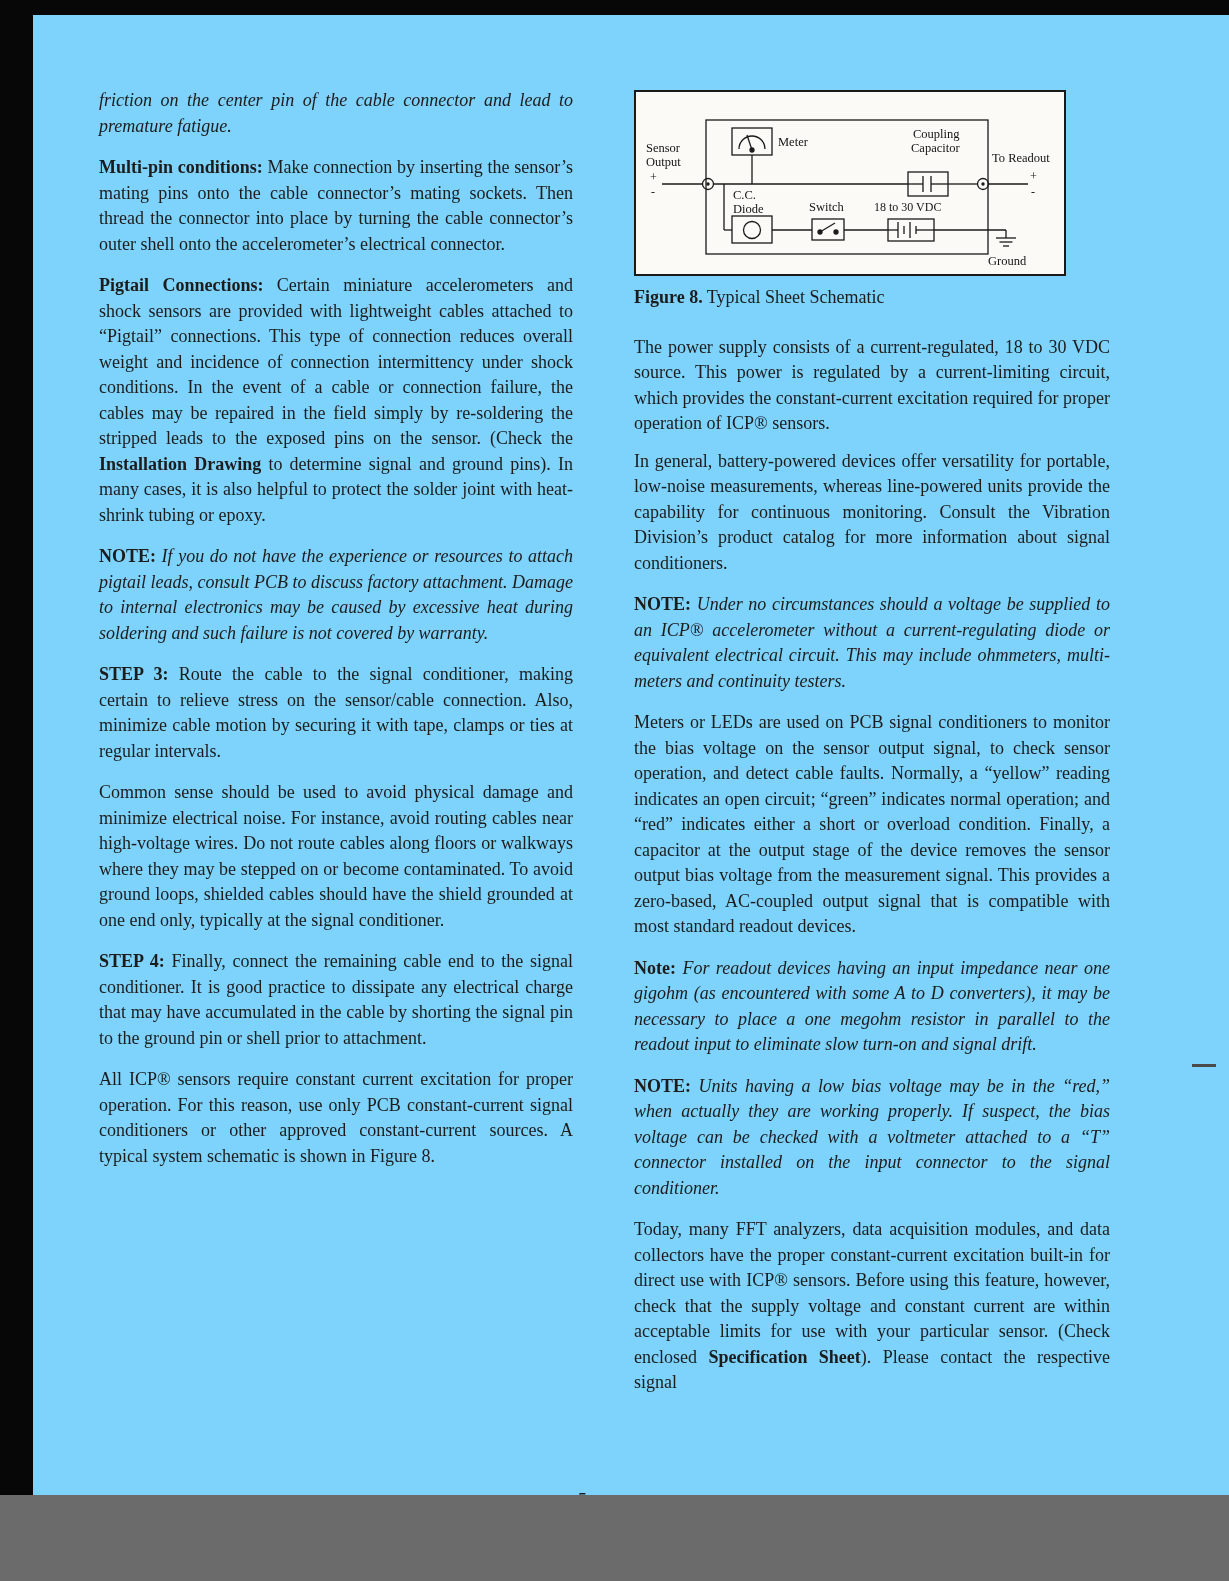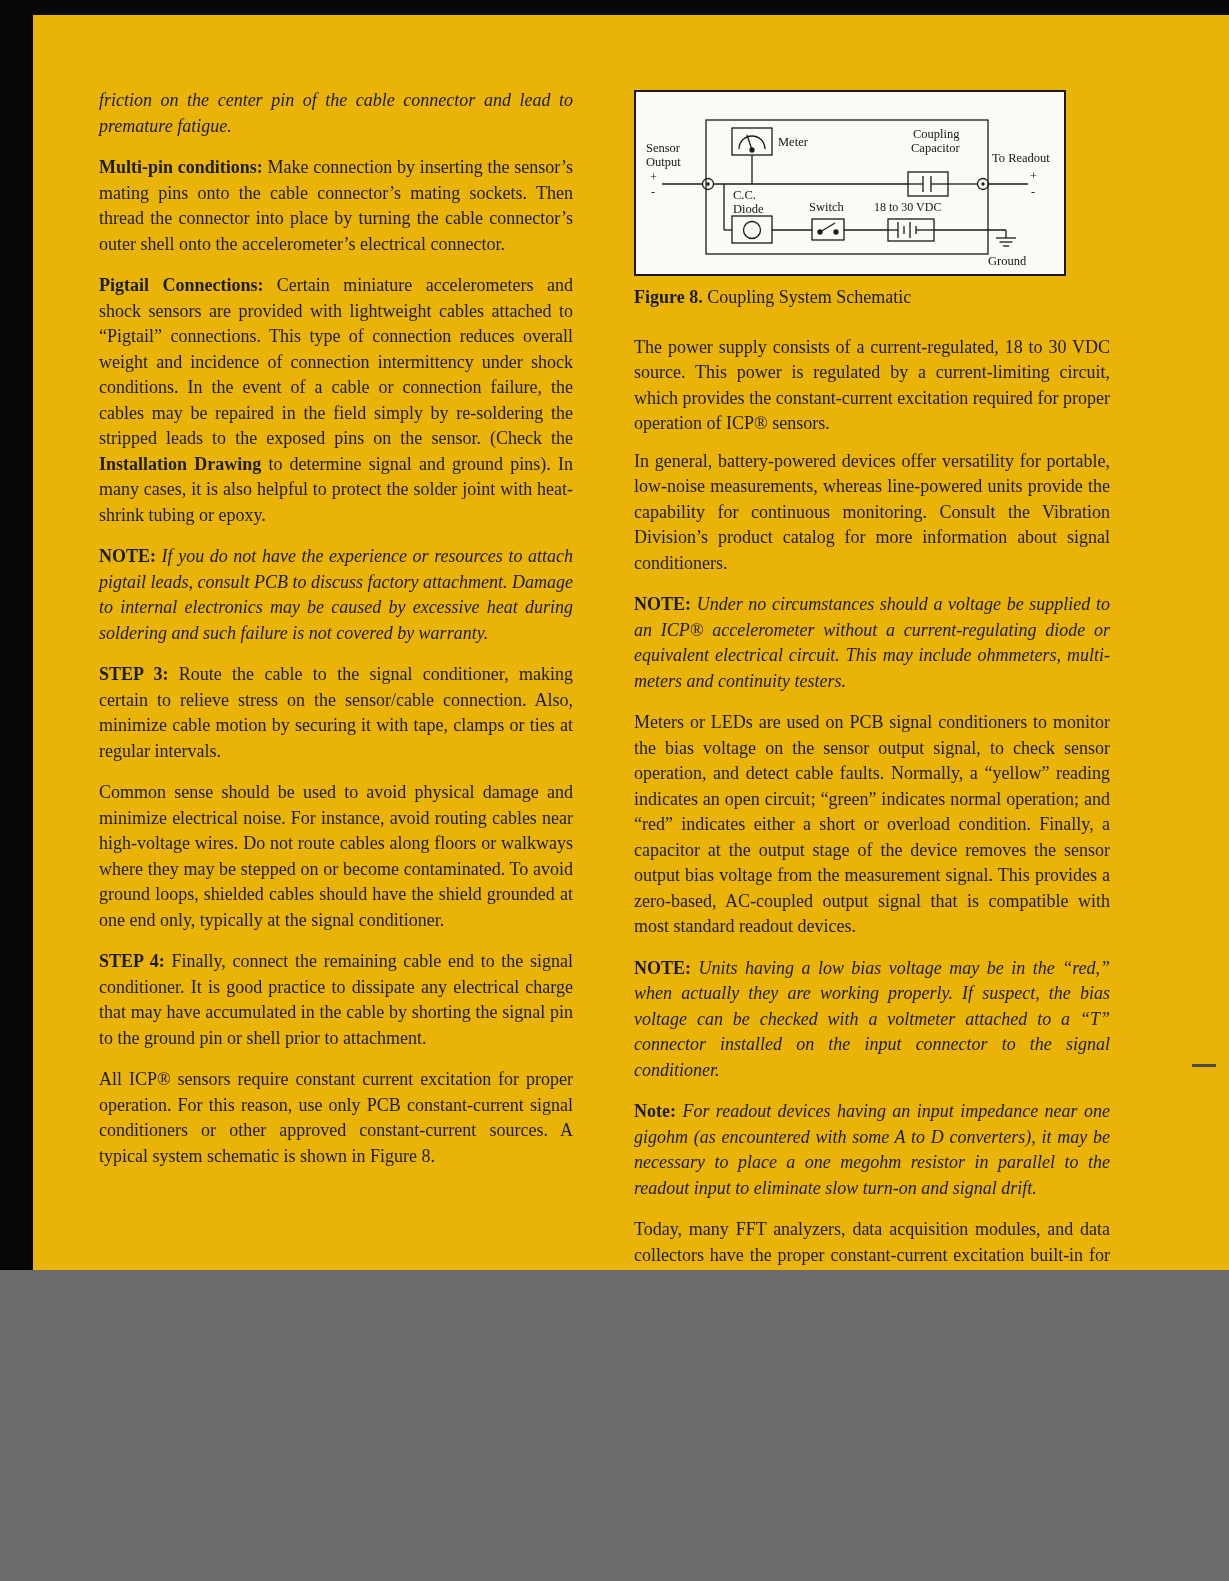--- a/index.html
+++ b/index.html
@@ -1,19 +1,19 @@
 <!DOCTYPE html>
 <html><head>
 <meta charset="utf-8">
 <style>
   * { margin:0; padding:0; box-sizing:border-box; }
   html,body { background:#6b6b6b; }
   .page {
-    position:relative; width:1229px; height:1270px; margin:0 auto;
-    background:#eab308; overflow:hidden; color:#1c1c1c;
+    position:relative; width:1229px; height:1495px; margin:0 auto;
+    background:#7dd3fc; overflow:hidden; color:#1c1c1c;
     font-family:"Liberation Serif", serif;
   }
   .scan-bar-top { position:absolute; top:0; left:0; width:100%; height:15px; background:#070707; }
   .scan-bar-left { position:absolute; top:0; left:0; width:33px; height:100%; background:#070707; }
   .scan-dash-right { position:absolute; top:1064px; left:1192px; width:24px; height:3px; background:#4a4a4a; }
   .scan-dashed-bottom {
     position:absolute; top:1566px; left:28px; right:0; height:3px;
     background:repeating-linear-gradient(90deg,#161616 0 26px, transparent 26px 34px);
   }
   .col { position:absolute; top:88px; }
@@ -146,32 +146,32 @@
           <text x="356" y="70">To Readout</text>
           <text x="394" y="88" class="sm">+</text>
           <text x="395" y="104" class="sm">-</text>
           <text x="97" y="107">C.C.</text>
           <text x="97" y="121">Diode</text>
           <text x="173" y="119">Switch</text>
           <text x="238" y="119" class="sm">18 to 30 VDC</text>
           <text x="352" y="173">Ground</text>
         </svg>
       </div>
-      <p class="figure-caption"><b>Figure 8.</b><span> Coupling System Schematic</span></p>
+      <p class="figure-caption"><b>Figure 8.</b><span> Typical Sheet Schematic</span></p>
     </div>
 
     <p><span>The power supply consists of a current-regulated, 18 to 30 VDC source.  This power is regulated by a current-limiting circuit, which provides the constant-current excitation required for proper operation of ICP® sensors.</span><span class="block">In general, battery-powered devices offer versatility for portable, low-noise measurements, whereas line-powered units provide the capability for continuous monitoring.  Consult the Vibration Division’s product catalog for more information about signal conditioners.</span></p>
 
     <p><b class="lead">NOTE:</b><span class="note-body"> Under no circumstances should a voltage be supplied to an ICP® accelerometer without a current-regulating diode or equivalent electrical circuit.  This may include ohmmeters, multi-meters and continuity testers.</span></p>
 
     <p>Meters or LEDs are used on PCB signal conditioners to monitor the bias voltage on the sensor output signal, to check sensor operation, and detect cable faults.  Normally, a “yellow” reading indicates an open circuit; “green” indicates normal operation; and “red” indicates either a short or overload condition.  Finally, a capacitor at the output stage of the device removes the sensor output bias voltage from the measurement signal.  This provides a zero-based, AC-coupled output signal that is compatible with most standard readout devices.</p>
 
+    <p><b class="lead">Note:</b><span class="note-body"> For readout devices having an input impedance near one gigohm (as encountered with some A to D converters), it may be necessary to place a one megohm resistor in parallel to the readout input to eliminate slow turn-on and signal drift.</span></p>
+
     <p><b class="lead">NOTE:</b><span class="note-body"> Units having a low bias voltage may be in the “red,” when actually they are working properly.  If suspect, the bias voltage can be checked with a voltmeter attached to a “T” connector installed on the input connector to the signal conditioner.</span></p>
-
-    <p><b class="lead">Note:</b><span class="note-body"> For readout devices having an input impedance near one gigohm (as encountered with some A to D converters), it may be necessary to place a one megohm resistor in parallel to the readout input to eliminate slow turn-on and signal drift.</span></p>
 
     <p><span>Today, many FFT analyzers, data acquisition modules, and data collectors have the proper constant-current excitation built-in for direct use with ICP® sensors.  Before using this feature, however, check that the supply voltage and constant current are within acceptable limits for use with your particular sensor.  (Check enclosed </span><b>Specification Sheet</b><span>).  Please contact the respective signal</span></p>
 
   </div>
 
   <div class="page-number">5</div>
 
 </div>
 
 </body></html>

